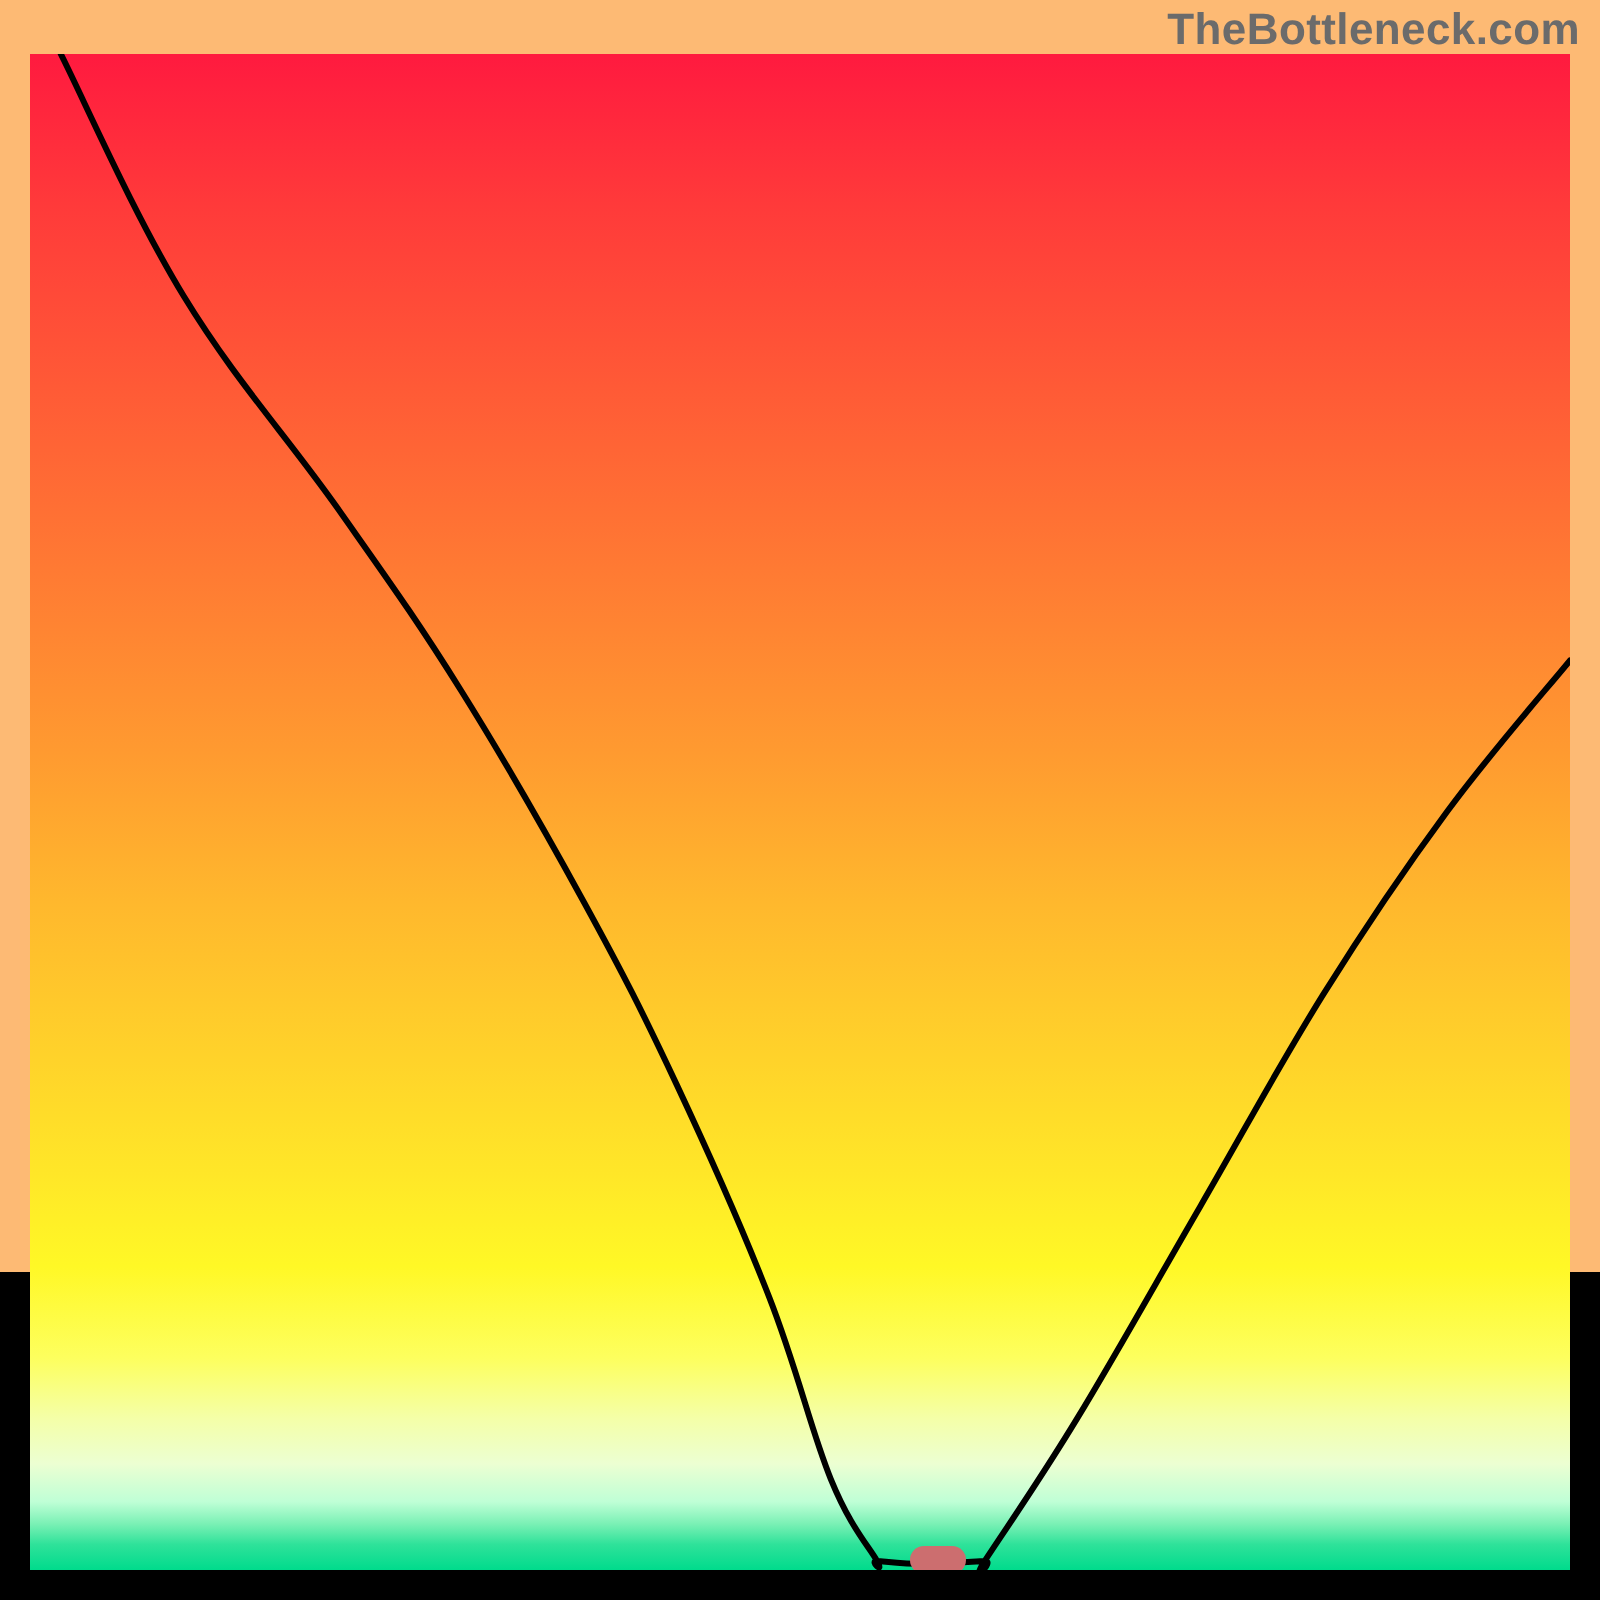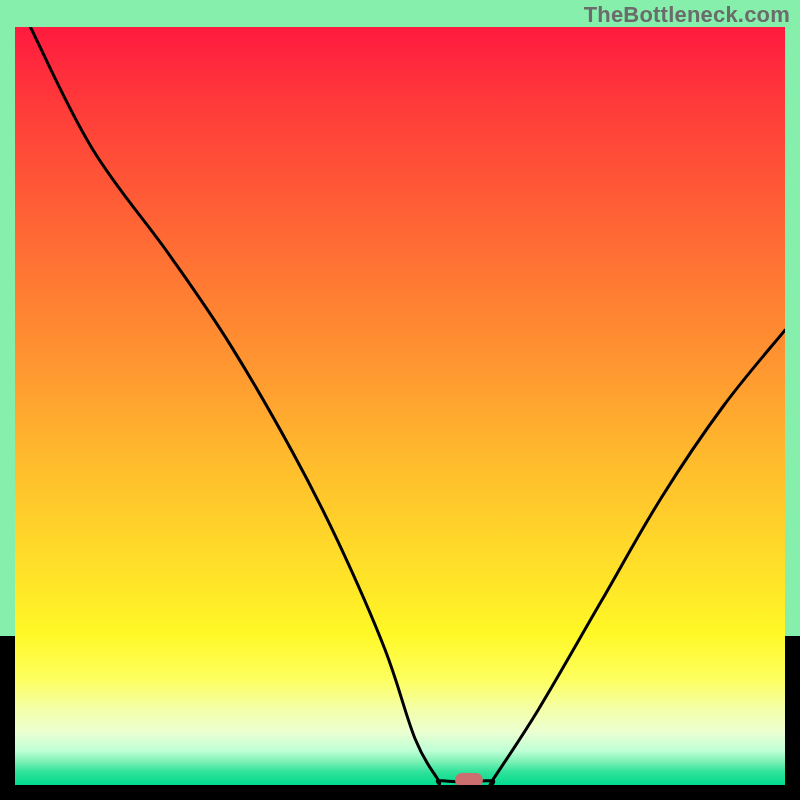--- a/index.html
+++ b/index.html
@@ -8,21 +8,21 @@
     width: 800px;
     height: 800px;
     background: #000;
     font-family: Arial, Helvetica, sans-serif;
     overflow: hidden;
   }
   .frame {
     position: relative;
     width: 800px;
     height: 636px;
-    background: #86efac;
+    background: #fdba74;
   }
   .watermark {
     position: absolute;
     top: 2px;
     right: 10px;
     color: #6b6b6b;
     font-size: 22px;
     font-weight: 600;
     letter-spacing: 0.2px;
     z-index: 10;

